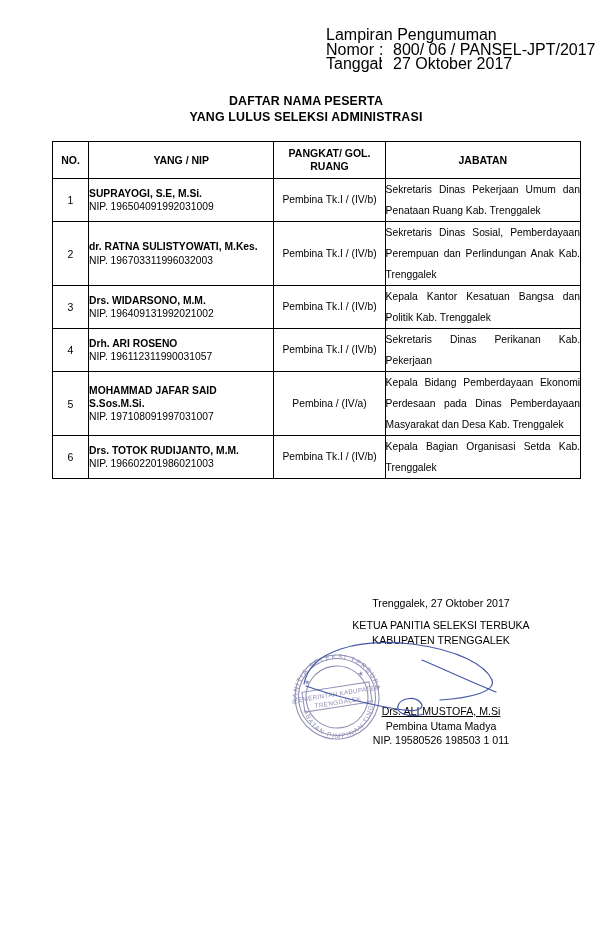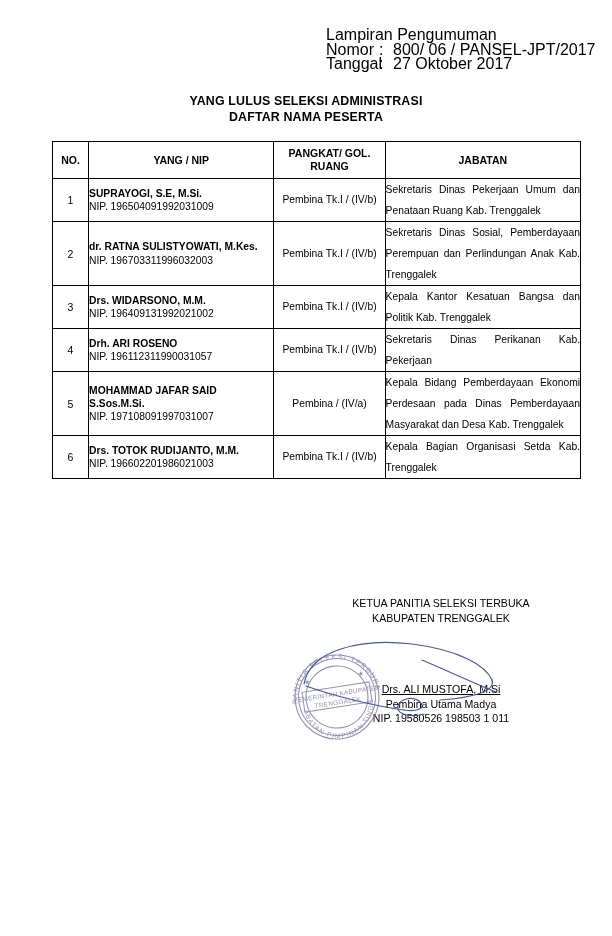--- a/index.html
+++ b/index.html
@@ -159,22 +159,22 @@
     <span class="val">800/ 06 / PANSEL-JPT/2017</span>
   </div>
   <div class="line">
     <span class="lbl">Tanggal</span>
     <span class="colon">:</span>
     <span class="val">27  Oktober 2017</span>
   </div>
 </div>
 
 <div class="title-block">
+  <div>DAFTAR NAMA PESERTA</div>
   <div>YANG LULUS SELEKSI ADMINISTRASI</div>
-  <div>DAFTAR NAMA PESERTA</div>
 </div>
 
 <div class="tbl-wrap">
   <table class="list">
     <colgroup>
       <col class="c-no">
         <col class="c-nama">
         <col class="c-pgkt">
         <col class="c-jbtn">
     </colgroup>
@@ -239,20 +239,21 @@
           <span class="nip">NIP. 196602201986021003</span>
         </td>
         <td class="cell-pgkt">Pembina Tk.I / (IV/b)</td>
         <td class="cell-jbtn">Kepala Bagian Organisasi Setda Kab. Trenggalek</td>
       </tr>
     </tbody>
   </table>
 </div>
 
 <div class="sign-area">
+  <div class="sign-place">Trenggalek,   27  Oktober 2017</div>
   <div class="sign-role">KETUA PANITIA SELEKSI TERBUKA</div>
   <div class="sign-role">KABUPATEN TRENGGALEK</div>
   <div class="sign-gap"></div>
   <div class="sign-name">Drs. ALI MUSTOFA, M.Si</div>
   <div class="sign-rank">Pembina Utama Madya</div>
   <div class="sign-nip">NIP. 19580526 198503 1 011</div>
 </div>
 
 <svg class="stamp" viewBox="0 0 108 108">
   <defs>

